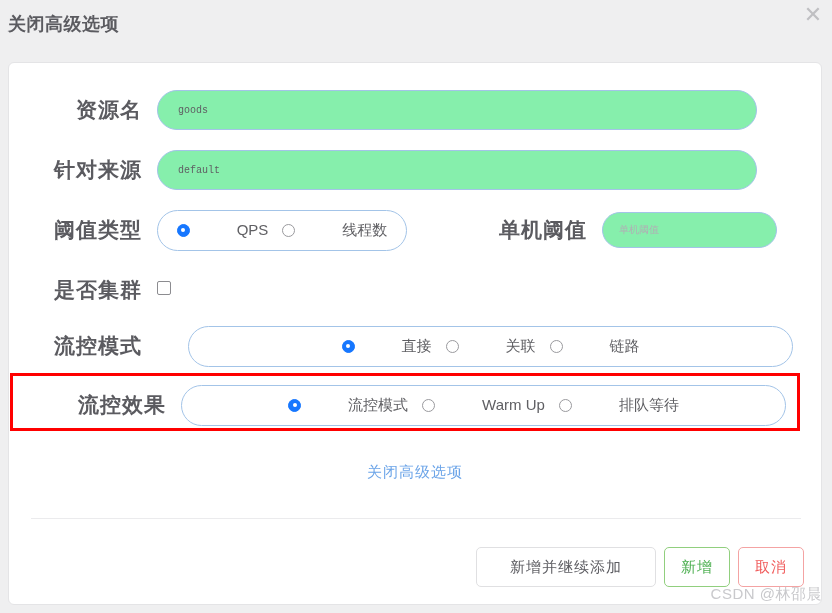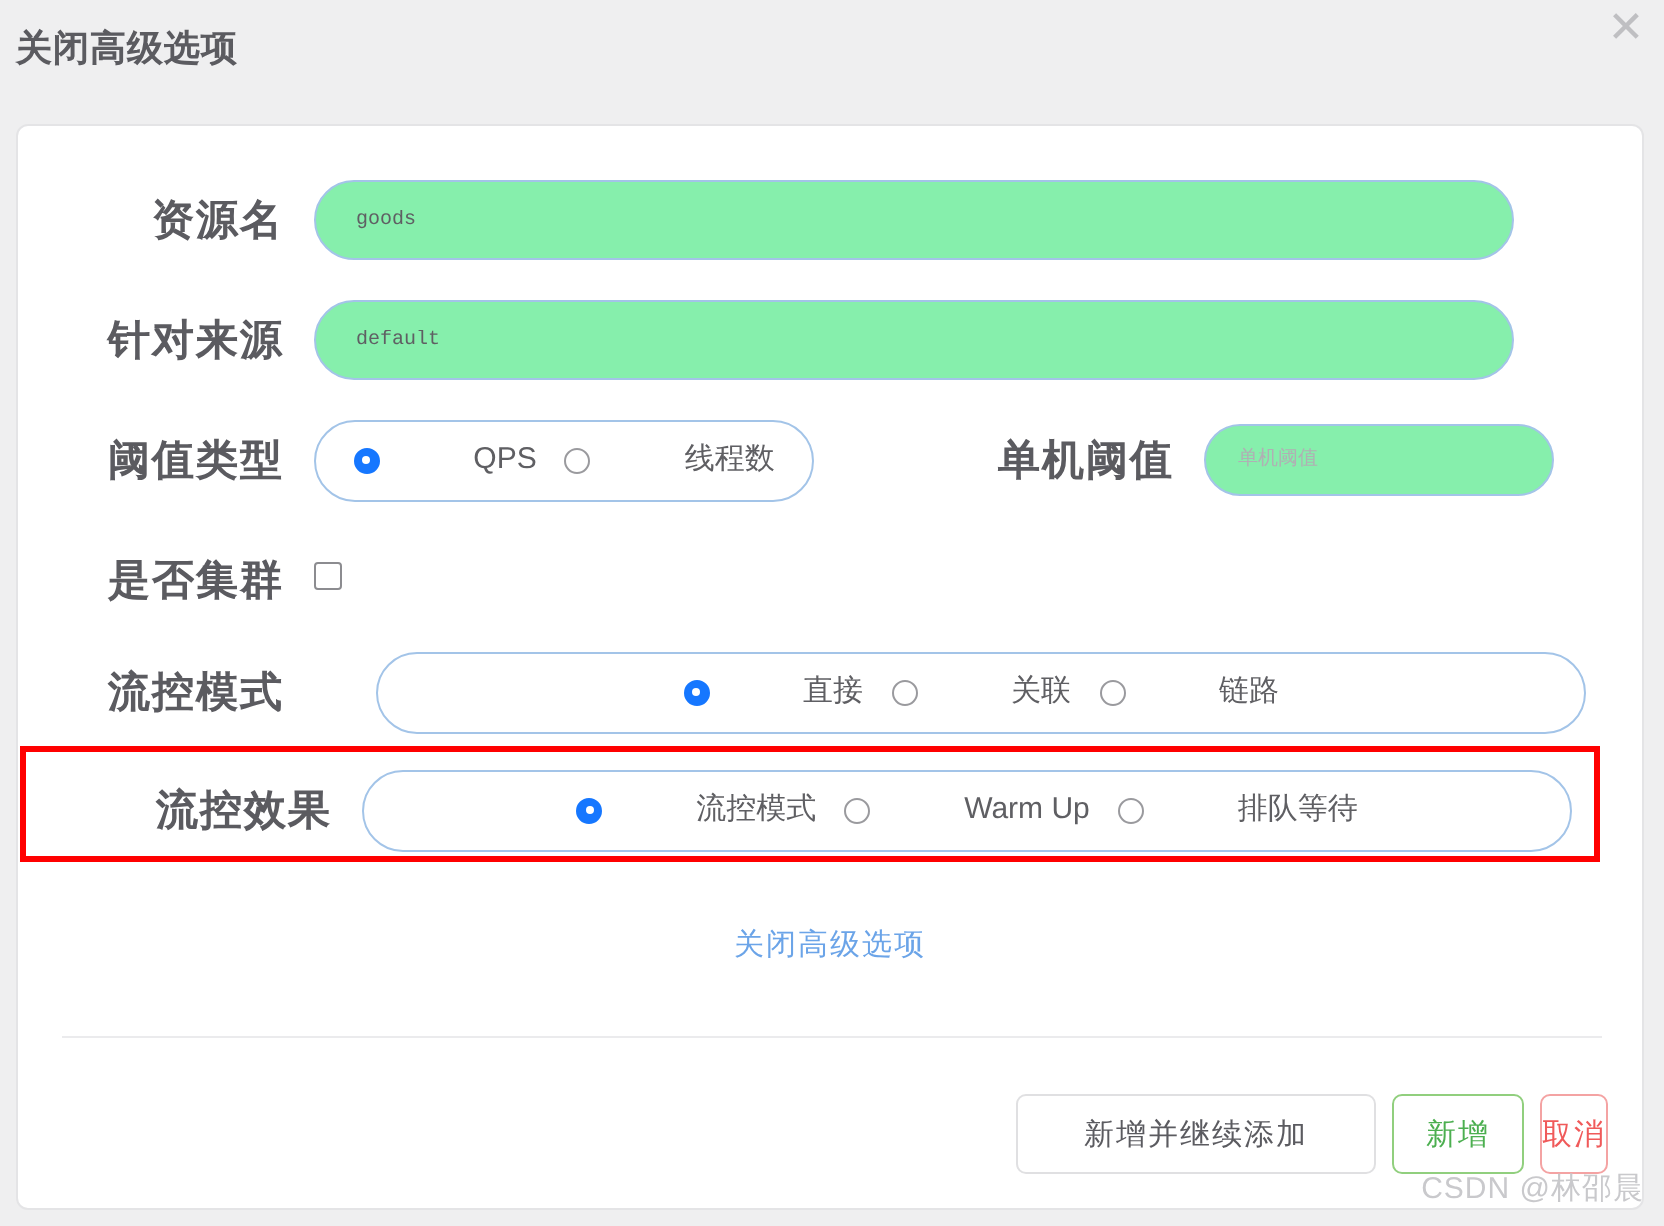--- a/index.html
+++ b/index.html
@@ -217,21 +217,21 @@
     padding: 0 33px;
   }
   .btn-success {
     border: 1px solid #91cf7e;
     color: #4caf50;
     padding: 0 16px;
   }
   .btn-danger {
     border: 1px solid #f4a3a3;
     color: #f05a5a;
-    padding: 0 0;
+    padding: 0 16px;
   }
 
   
   .highlight-box {
     position: absolute;
     left: 10px;
     top: 373px;
     width: 790px;
     height: 58px;
     border: 3px solid #ff0000;

